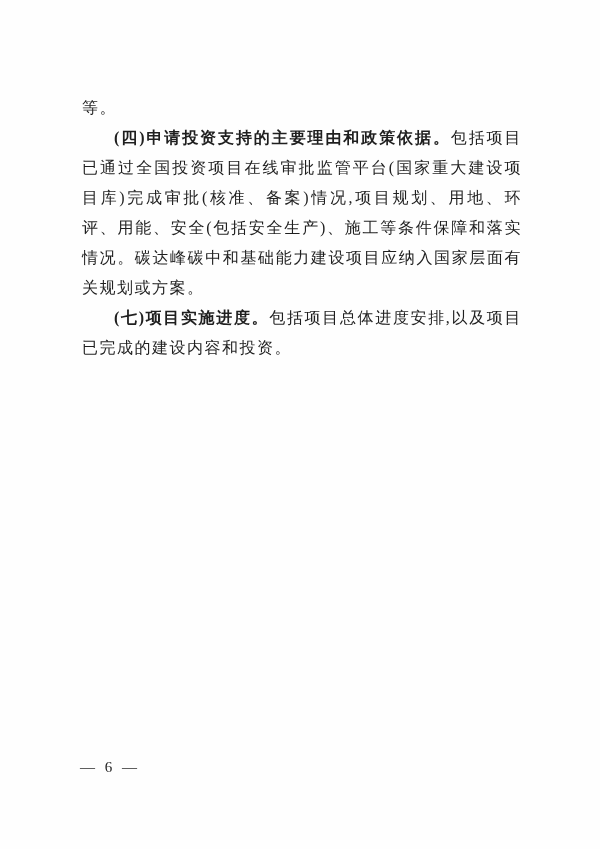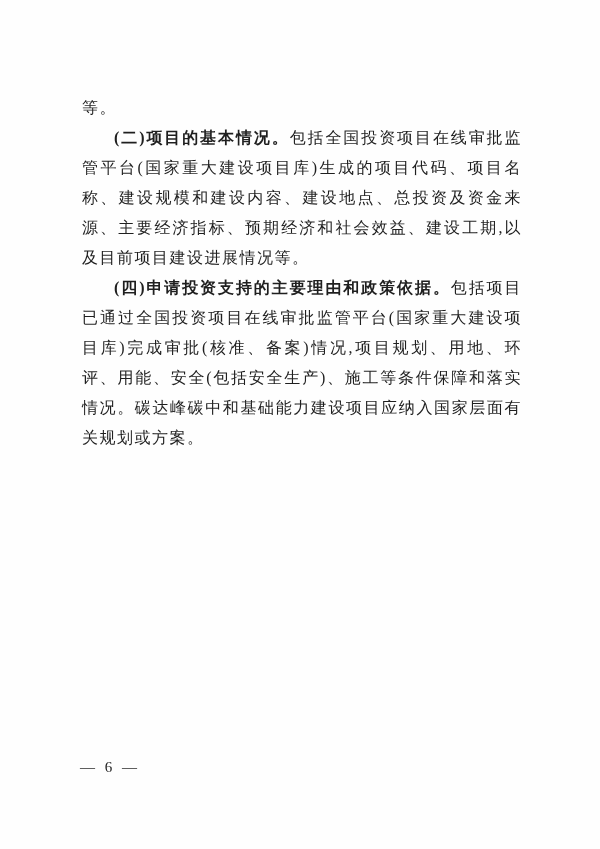--- a/index.html
+++ b/index.html
@@ -49,23 +49,23 @@
     color: #1f1f1f;
   }
 </style>
 </head>
 <body>
 
 <div class="page">
   <div class="text-block">
     <p class="cont-line">等。</p>
     <div id="paragraphs">
-  <p class="para"><span class="lead">(二)项目的基本情况。</span><span class="body-text">包括全国投资项目在线审批监管平台(国家重大建设项目库)生成的项目代码、项目名称、建设规模和建设内容、建设地点、总投资及资金来源、主要经济指标、预期经济和社会效益、建设工期,以及目前项目建设进展情况等。</span></p>
 
 
   <p class="para"><span class="lead">(四)申请投资支持的主要理由和政策依据。</span><span class="body-text">包括项目已通过全国投资项目在线审批监管平台(国家重大建设项目库)完成审批(核准、备案)情况,项目规划、用地、环评、用能、安全(包括安全生产)、施工等条件保障和落实情况。碳达峰碳中和基础能力建设项目应纳入国家层面有关规划或方案。</span></p>
 
 
 
+  <p class="para"><span class="lead">(七)项目实施进度。</span><span class="body-text">包括项目总体进度安排,以及项目已完成的建设内容和投资。</span></p>
 </div>
   </div>
   <div class="page-number">— 6 —</div>
 </div>
 
 </body></html>

